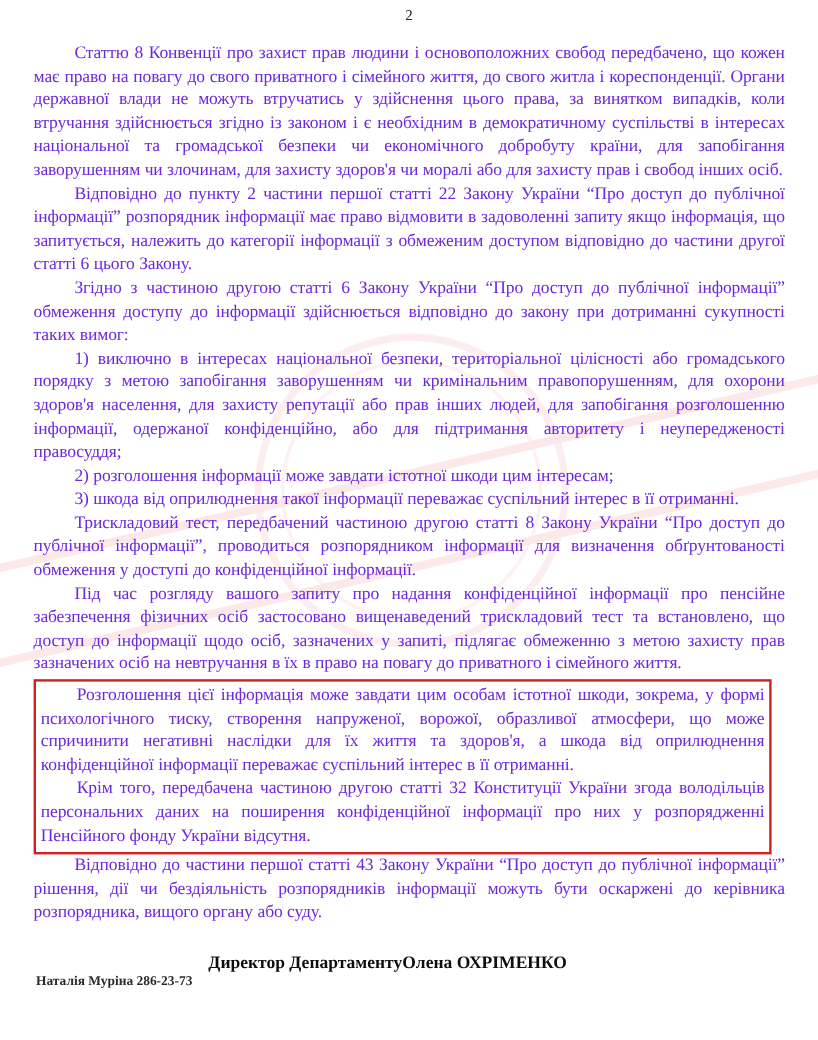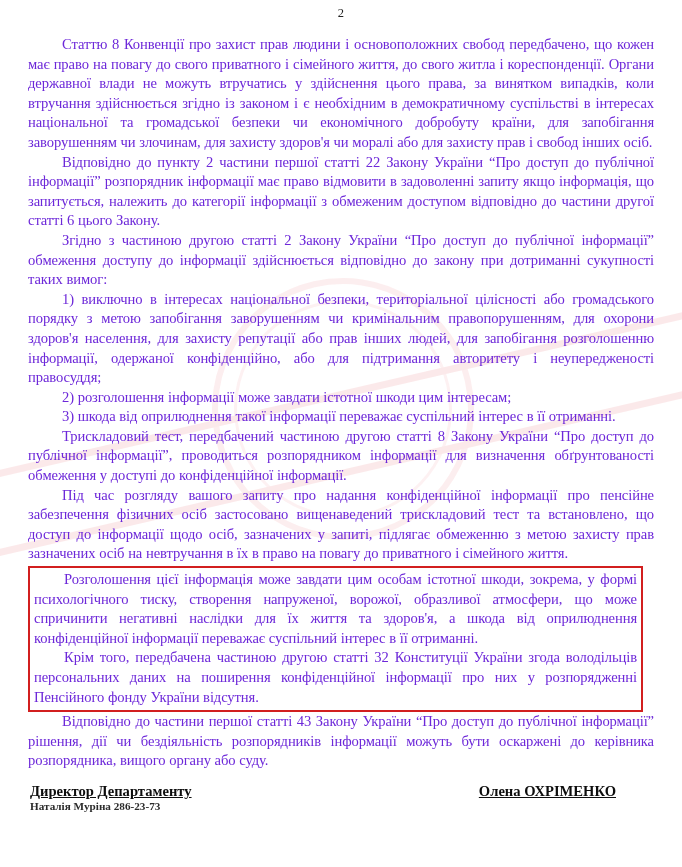--- a/index.html
+++ b/index.html
@@ -49,29 +49,28 @@
     margin: 2px 11px 0 0;
     position: relative;
     z-index: 3;
     background: transparent;
   }
   .boxed p.para {
     text-indent: 30px;
   }
   .sig-row {
     display: flex;
-    justify-content: space-between;
+    justify-content: center;
     align-items: baseline;
-    margin-top: 12px;
+    margin-top: 24px;
     font-size: 14.6px;
     font-weight: bold;
     color: #0d0d0d;
     position: relative;
     z-index: 2;
-    text-decoration: underline;
   }
   .sig-left {
     padding-left: 2px;
   }
   .sig-right {
     padding-right: 38px;
   }
   .footer-note {
     font-size: 11.2px;
     font-weight: bold;
@@ -130,21 +129,21 @@
   <div class="watermark">
     <div class="wm-seal"></div>
     <div class="wm-band"></div>
   </div>
 
   <div class="page-number">2</div>
 
   <div class="body-text">
     <p class="para">Статтю 8 Конвенції про захист прав людини і основоположних свобод передбачено, що кожен має право на повагу до свого приватного і сімейного життя, до свого житла і кореспонденції. Органи державної влади не можуть втручатись у здійснення цього права, за винятком випадків, коли втручання здійснюється згідно із законом і є необхідним в демократичному суспільстві в інтересах національної та громадської безпеки чи економічного добробуту країни, для запобігання заворушенням чи злочинам, для захисту здоров'я чи моралі або для захисту прав і свобод інших осіб.</p>
     <p class="para">Відповідно до пункту 2 частини першої статті 22 Закону України “Про доступ до публічної інформації” розпорядник інформації має право відмовити в задоволенні запиту якщо інформація, що запитується, належить до категорії інформації з обмеженим доступом відповідно до частини другої статті 6 цього Закону.</p>
-    <p class="para">Згідно з частиною другою статті 2 Закону України “Про доступ до публічної інформації” обмеження доступу до інформації здійснюється відповідно до закону при дотриманні сукупності таких вимог:</p>
+    <p class="para">Згідно з частиною другою статті 6 Закону України “Про доступ до публічної інформації” обмеження доступу до інформації здійснюється відповідно до закону при дотриманні сукупності таких вимог:</p>
     <p class="para">1) виключно в інтересах національної безпеки, територіальної цілісності або громадського порядку з метою запобігання заворушенням чи кримінальним правопорушенням, для охорони здоров'я населення, для захисту репутації або прав інших людей, для запобігання розголошенню інформації, одержаної конфіденційно, або для підтримання авторитету і неупередженості правосуддя;</p>
     <p class="para">2) розголошення інформації може завдати істотної шкоди цим інтересам;</p>
     <p class="para">3) шкода від оприлюднення такої інформації переважає суспільний інтерес в її отриманні.</p>
     <p class="para">Трискладовий тест, передбачений частиною другою статті 8 Закону України “Про доступ до публічної інформації”, проводиться розпорядником інформації для визначення обґрунтованості обмеження у доступі до конфіденційної інформації.</p>
     <p class="para">Під час розгляду вашого запиту про надання конфіденційної інформації про пенсійне забезпечення фізичних осіб застосовано вищенаведений трискладовий тест та встановлено, що доступ до інформації щодо осіб, зазначених у запиті, підлягає обмеженню з метою захисту прав зазначених осіб на невтручання в їх в право на повагу до приватного і сімейного життя.</p>
 
     <div class="boxed">
       <p class="para">Розголошення цієї інформація може завдати цим особам істотної шкоди, зокрема, у формі психологічного тиску, створення напруженої, ворожої, образливої атмосфери, що може спричинити негативні наслідки для їх життя та здоров'я, а шкода від оприлюднення конфіденційної інформації переважає суспільний інтерес в її отриманні.</p>
       <p class="para">Крім того, передбачена частиною другою статті 32 Конституції України згода володільців персональних даних на поширення конфіденційної інформації про них у розпорядженні Пенсійного фонду України відсутня.</p>
     </div>

